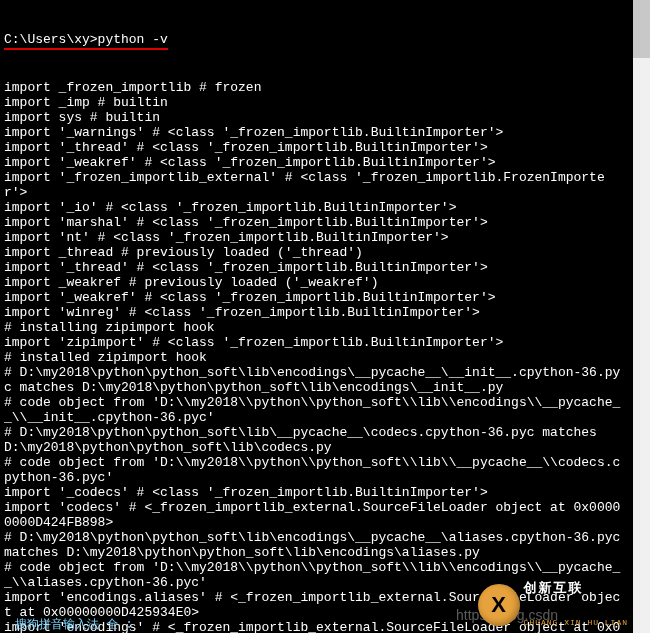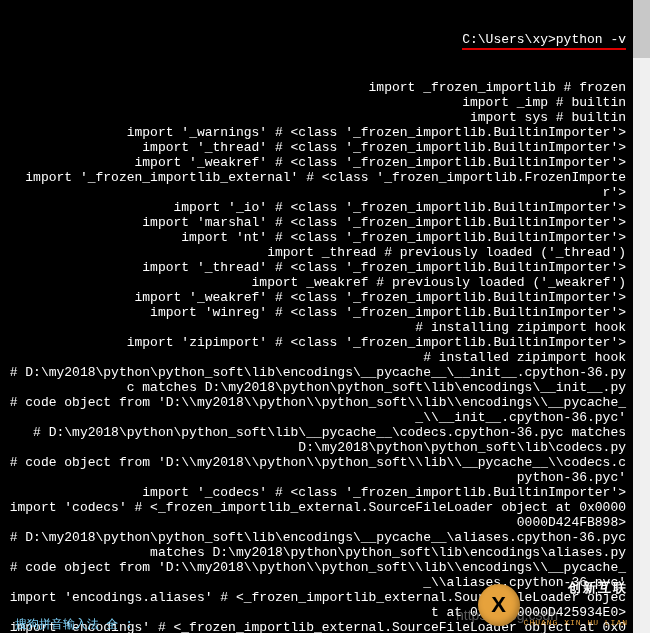--- a/index.html
+++ b/index.html
@@ -1,15 +1,15 @@
 <!DOCTYPE html>
 <html><head>
 <meta charset="utf-8">
 <style>
-  * { margin: 0; padding: 0; box-sizing: border-box; text-align: right; }
+  * { margin: 0; padding: 0; box-sizing: border-box; }
   body {
     width: 650px;
     height: 633px;
     background: #000;
     font-family: "Consolas", "Courier New", monospace;
     font-size: 13px;
     color: #fff;
     overflow: hidden;
     position: relative;
   }

